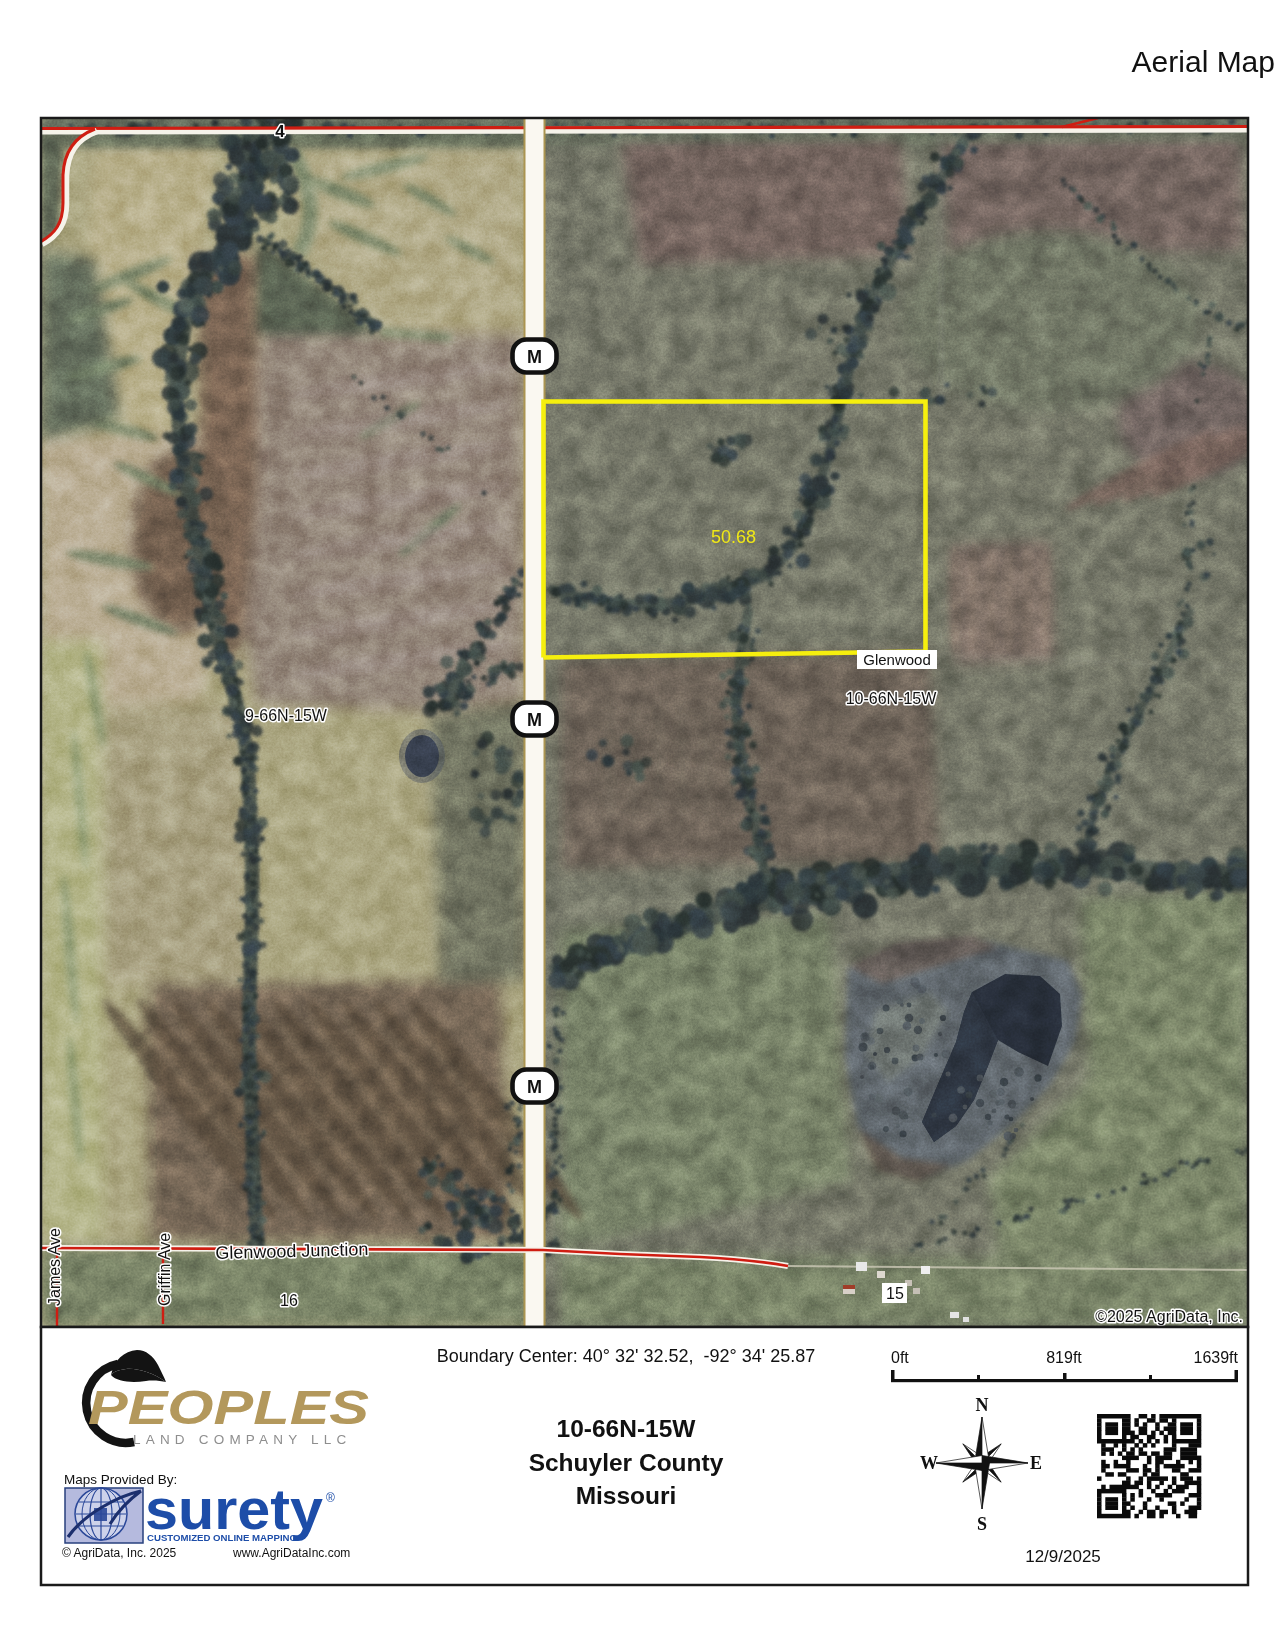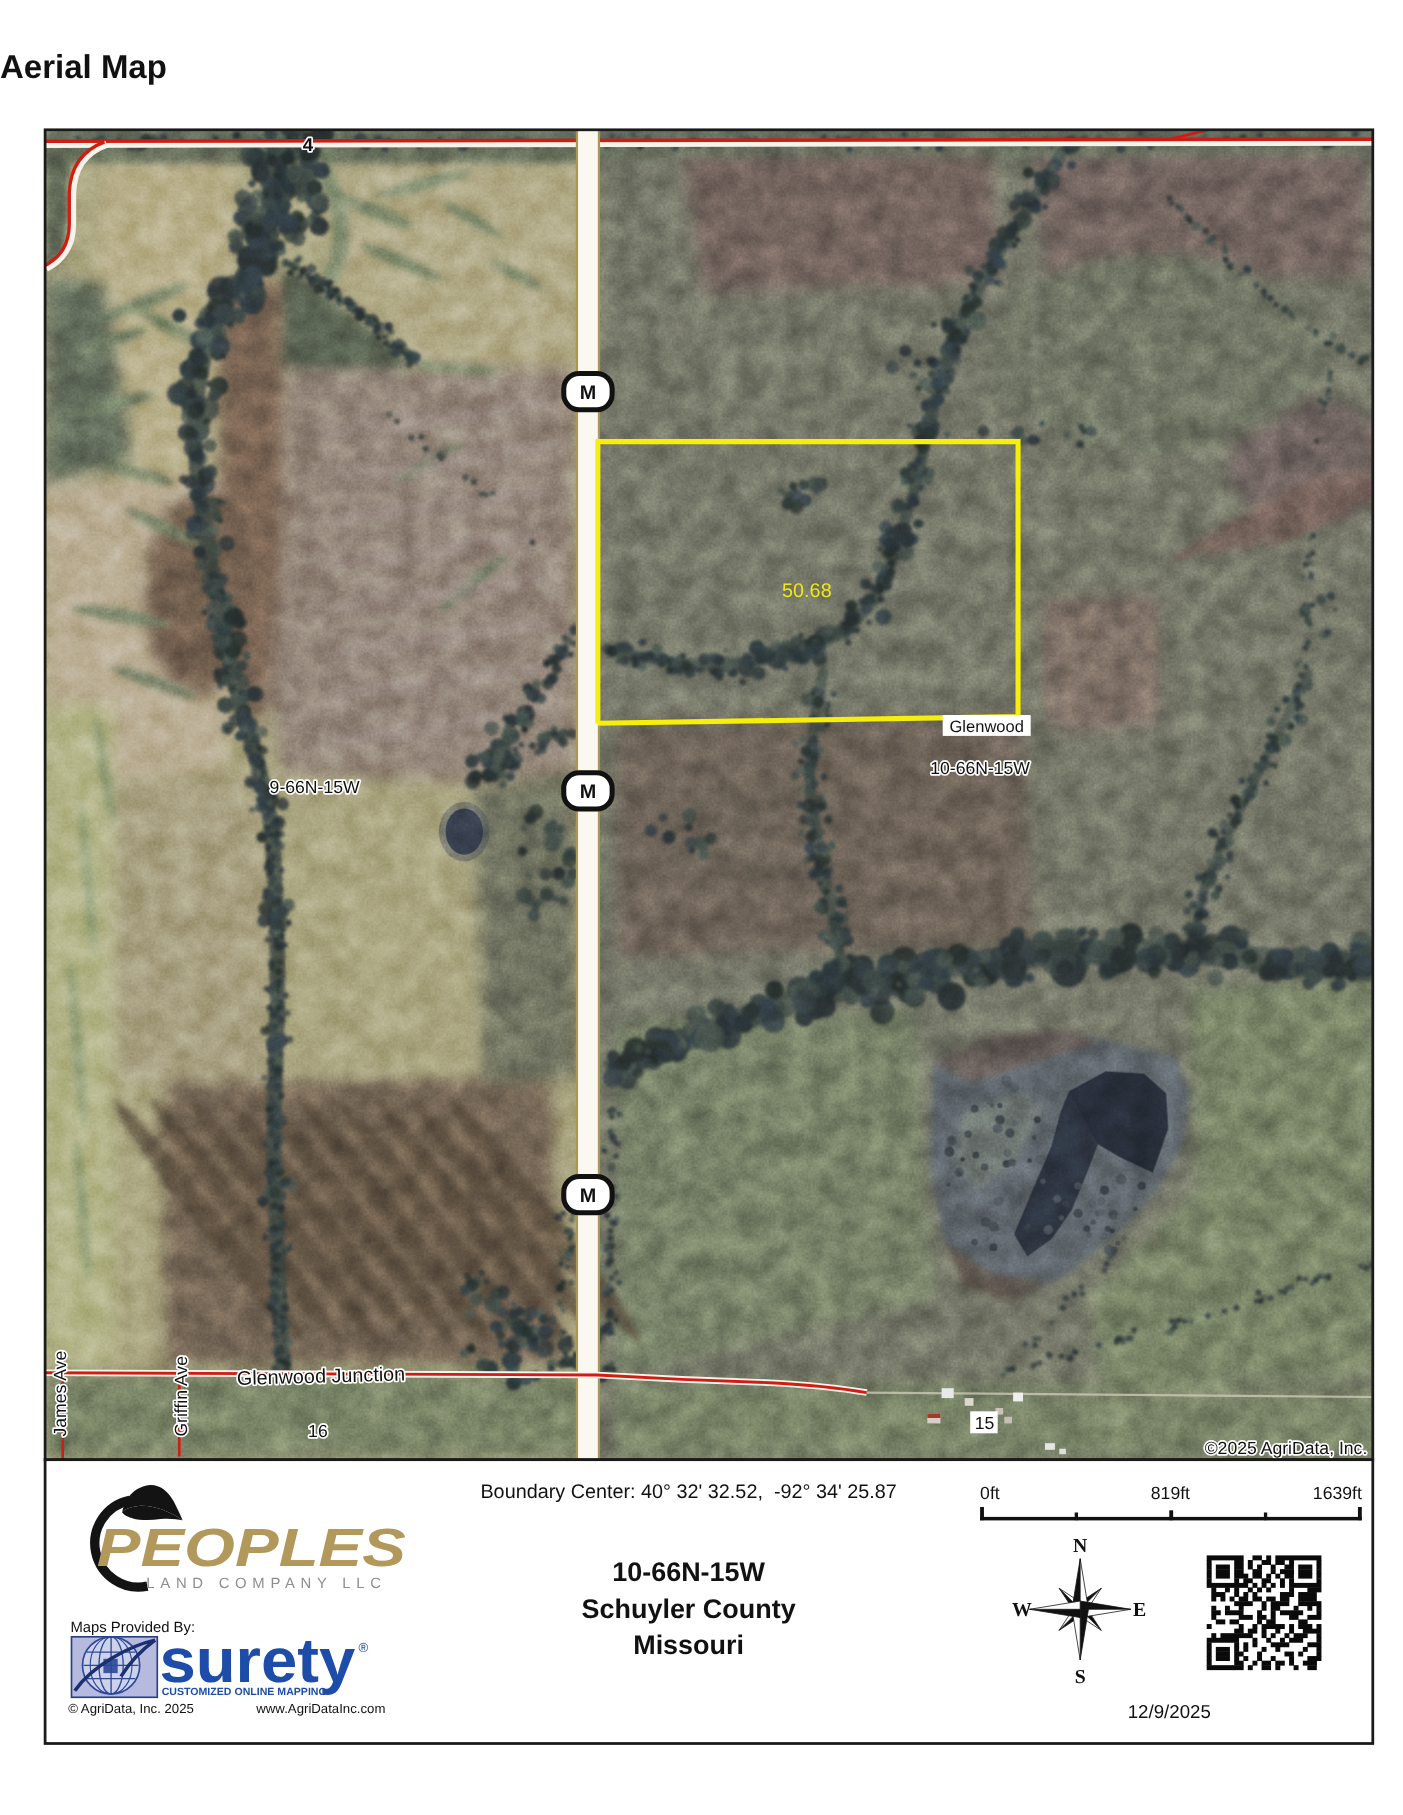--- a/index.html
+++ b/index.html
@@ -1,17 +1,17 @@
 <!DOCTYPE html>
 <html><head>
 <meta charset="utf-8">
 <style>
 html,body{margin:0;padding:0;background:#ffffff;width:1275px;height:1650px;overflow:hidden}
 body{font-family:"Liberation Sans", sans-serif;position:relative}
-.title{position:absolute;left:0;top:45px;width:1275px;text-align:left;font-size:30px;font-weight:bold;color:#111}
+.title{position:absolute;left:0;top:45px;width:1275px;text-align:right;font-size:30px;font-weight:normal;color:#111}
 </style>
 </head>
 <body>
 
 <div class="title">Aerial Map</div>
 
 <svg width="1275" height="1650" viewBox="0 0 1275 1650" style="position:absolute;left:0;top:0" xmlns="http://www.w3.org/2000/svg">
 <defs>
 <filter color-interpolation-filters="sRGB" id="b3" x="-20%" y="-20%" width="140%" height="140%">
         <feGaussianBlur stdDeviation="1.6"></feGaussianBlur>

